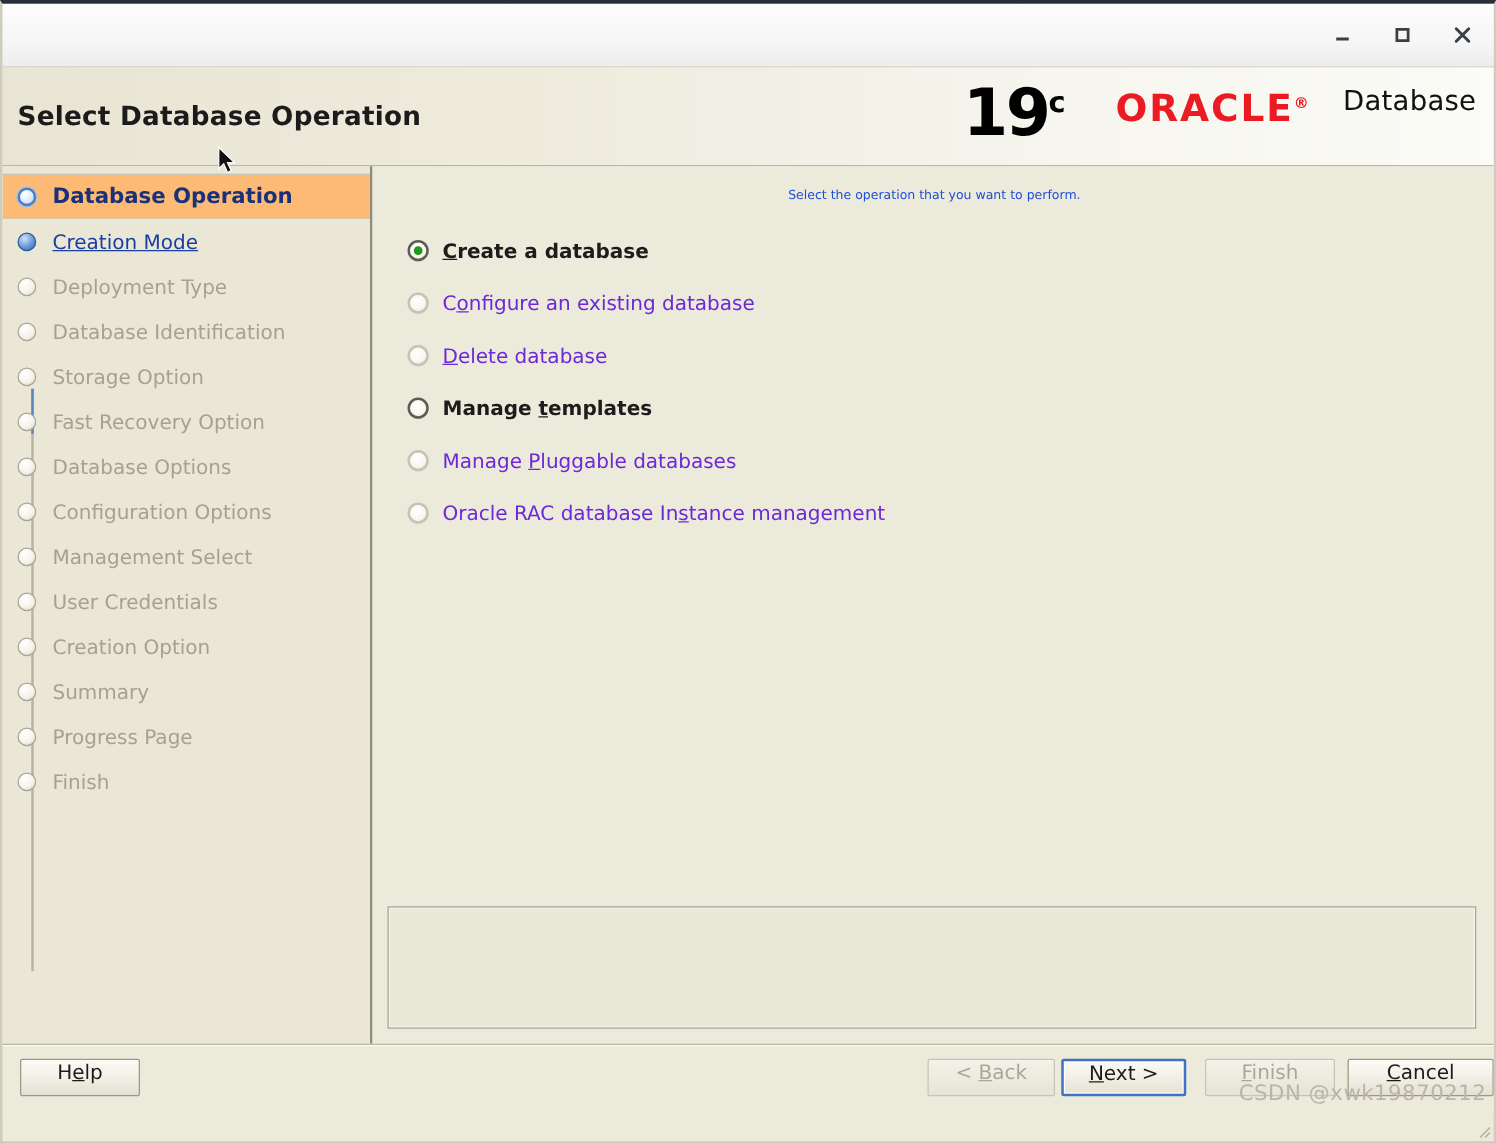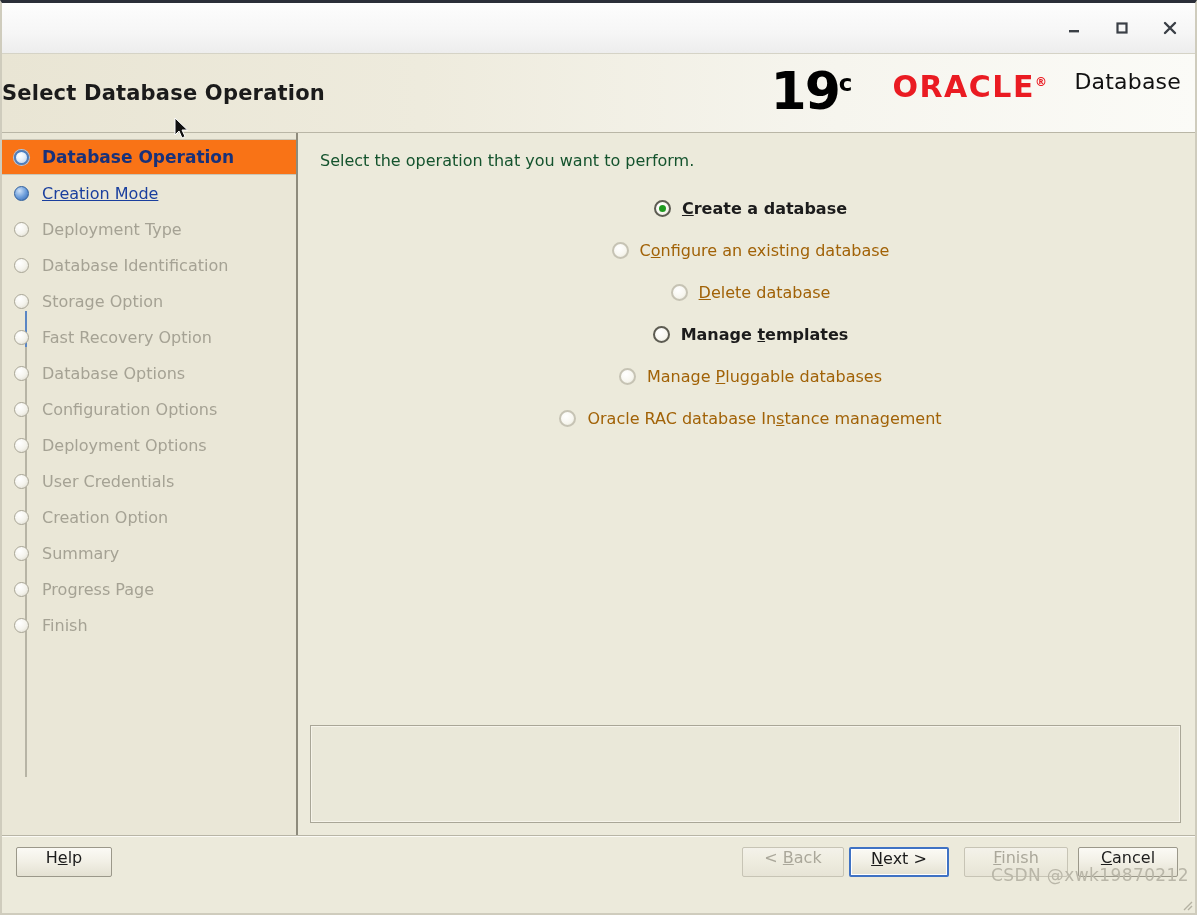--- a/index.html
+++ b/index.html
@@ -67,20 +67,21 @@
   
   #header {
     position: relative;
     height: 78px;
     background: linear-gradient(to right, #e9e5d4 0%, #eeebdd 35%, #f6f5ee 70%, #fbfbf7 100%);
     border-bottom: 1px solid #b9b6a6;
     display: flex;
     align-items: center;
   }
   #page-title {
+    margin-left: 12px;
     font-size: 21px;
     font-weight: bold;
     color: #1b1b1b;
     letter-spacing: 0.2px;
   }
   #oracle-logo {
     position: absolute;
     right: 14px;
     top: 9px;
     display: flex;
@@ -196,21 +197,21 @@
     background: radial-gradient(circle at 35% 30%, #ffffff 0%, #e6f0fb 45%, #b7cdea 100%);
     border: 2px solid #4a7fc1;
     box-shadow: 0 0 0 1px #a9c5e6;
   }
   .step-label {
     font-size: 16px;
     color: #a5a294;
     white-space: nowrap;
   }
   .step-item.current {
-    background: #f97316;
+    background: #fdba74;
     border-top: 1px solid #c9c6b7;
     border-bottom: 1px solid #c9c6b7;
     height: 36px;
     margin-left: 0;
     width: 346px;
   }
   .step-item.current .step-label {
     color: #18317a;
     font-weight: bold;
     font-size: 17px;
@@ -223,30 +224,30 @@
 
   
   #content {
     position: relative;
     flex: 1;
     background: #eceadb;
     box-sizing: border-box;
     padding: 18px 20px 0 22px;
   }
   #content-prompt {
-    font-size: 16px;
-    color: #14532d;
+    font-size: 10px;
+    color: #1d4ed8;
     margin: 0 0 24px 0;
+    text-align: center;
   }
   .radio-row {
     display: flex;
     align-items: center;
     height: 28px;
     margin-bottom: 14px;
-    justify-content: center;
   }
   .radio-row:first-of-type { margin-bottom: 14px; }
   .radio-mark {
     width: 17px;
     height: 17px;
     border-radius: 50%;
     box-sizing: border-box;
     flex: 0 0 17px;
     margin-right: 11px;
     margin-left: 6px;
@@ -262,21 +263,21 @@
     height: 7px;
     border-radius: 50%;
     background: #1f9a1f;
   }
   .radio-label {
     font-size: 16px;
     color: #1c1c1c;
     white-space: nowrap;
   }
   .radio-label.bold { font-weight: bold; }
-  .radio-label.dim { color: #a16207; }
+  .radio-label.dim { color: #6d28d9; }
   .mn { text-decoration: underline; }
 
   
   #message-panel {
     position: absolute;
     left: 12px;
     right: 14px;
     bottom: 12px;
     height: 98px;
     background: #eae8d9;
@@ -320,21 +321,21 @@
     background: linear-gradient(to bottom, #f4f2ea 0%, #eeecdf 48%, #e7e4d6 100%);
   }
   .btn.default {
     border: 2px solid #3f72c4;
     box-shadow: inset 0 0 0 1px #ffffff;
   }
   #btn-help  { left: 14px;  width: 96px; }
   #btn-back  { left: 740px; width: 102px; }
   #btn-next  { left: 847px; width: 100px; }
   #btn-finish{ left: 962px; width: 104px; }
-  #btn-cancel{ left: 1076px; width: 100px; }
+  #btn-cancel{ left: 1076px; width: 117px; }
 
   #watermark {
     position: absolute;
     right: 6px;
     bottom: 6px;
     font-size: 17px;
     color: #b9b6a8;
     letter-spacing: 0.4px;
     white-space: nowrap;
     pointer-events: none;
@@ -429,21 +430,21 @@
           <div class="step-item">
             <span class="step-bullet pending"></span>
             <span class="step-label">Database Options</span>
           </div>
           <div class="step-item">
             <span class="step-bullet pending"></span>
             <span class="step-label">Configuration Options</span>
           </div>
           <div class="step-item">
             <span class="step-bullet pending"></span>
-            <span class="step-label">Deployment Options</span>
+            <span class="step-label">Management Select</span>
           </div>
           <div class="step-item">
             <span class="step-bullet pending"></span>
             <span class="step-label">User Credentials</span>
           </div>
           <div class="step-item">
             <span class="step-bullet pending"></span>
             <span class="step-label">Creation Option</span>
           </div>
           <div class="step-item">

